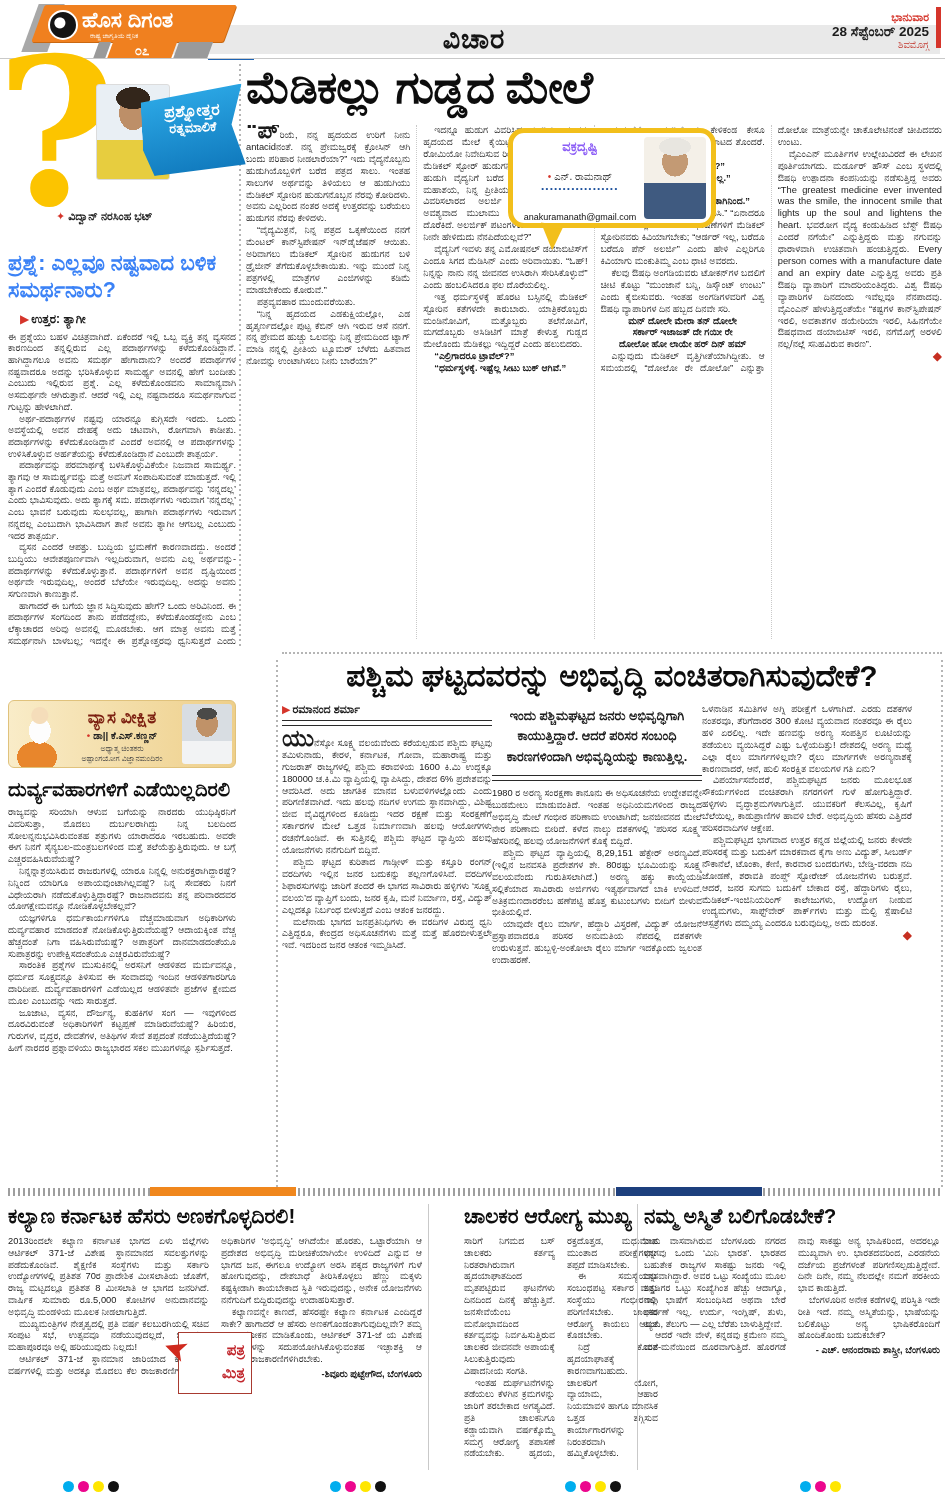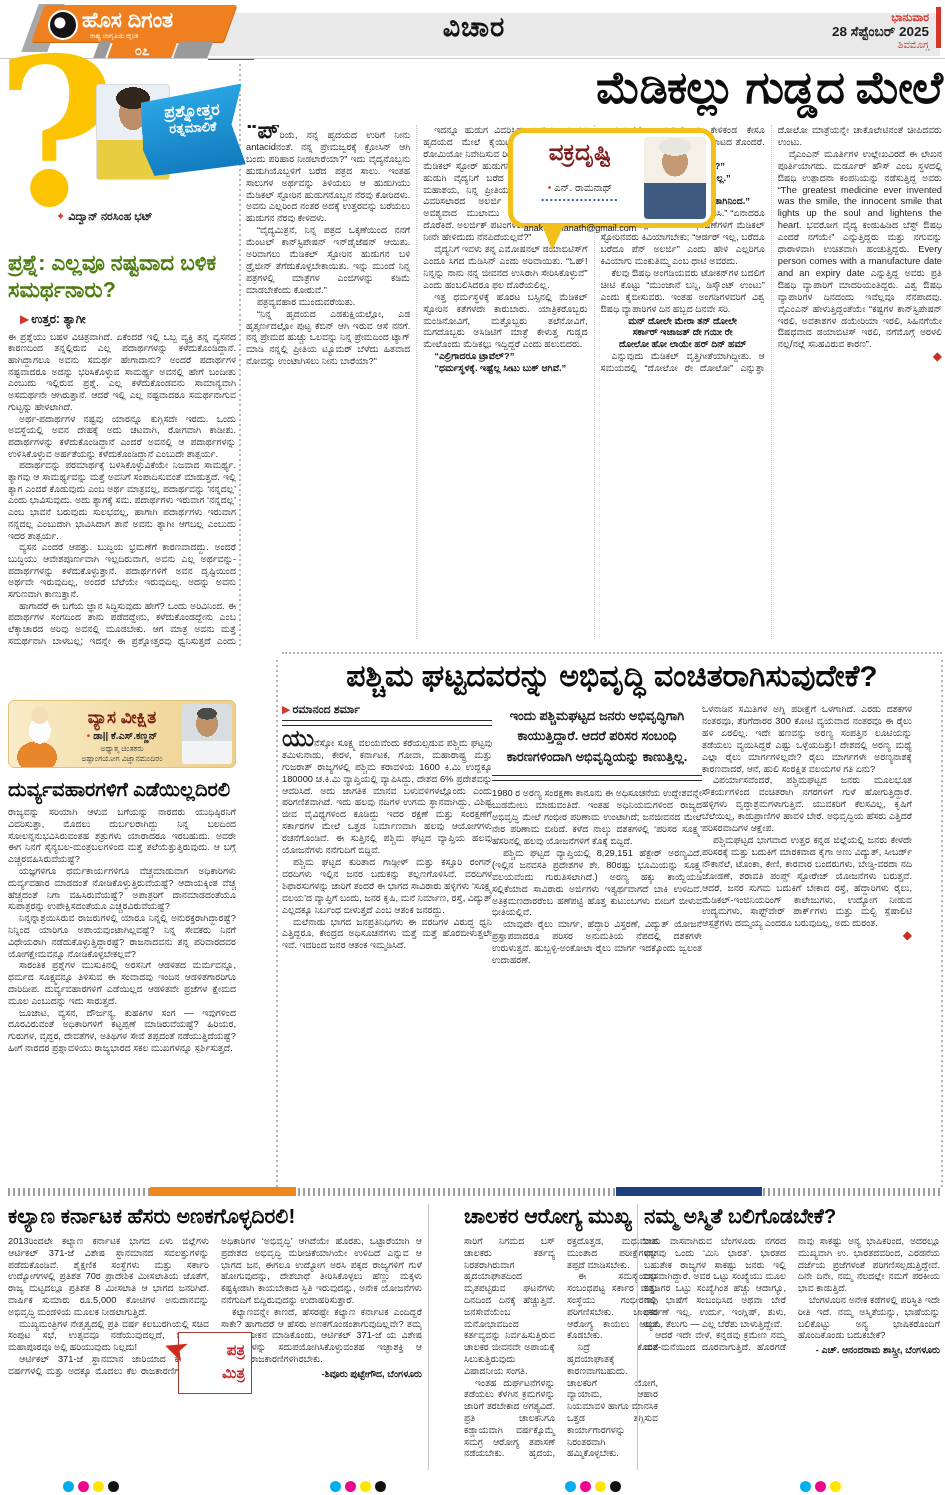--- a/index.html
+++ b/index.html
@@ -1,19 +1,19 @@
 <!DOCTYPE html>
 <html><head>
 <meta charset="utf-8">
 <style>
   html,body{margin:0;padding:0;background:#fff;}
   .page{position:relative;width:945px;height:1495px;background:#fff;overflow:hidden;
         font-family:"Liberation Sans","DejaVu Sans",sans-serif;color:#1a1a1a;}
   
-  .sec-bar{position:absolute;left:128px;top:13px;width:812px;height:43px;background:#e9e9e9;
+  .sec-bar{position:absolute;left:128px;top:25px;width:812px;height:29px;background:#e9e9e9;
            clip-path:polygon(16px 0,100% 0,100% 100%,0 100%);}
   .sec-title{position:absolute;left:0;right:120px;top:0;line-height:29px;text-align:center;
              font-size:27px;font-weight:800;color:#141414;letter-spacing:1px;}
   .gray-stripe{position:absolute;left:30px;top:4px;width:26px;height:48px;background:#a8a8a8;transform:skewX(-20deg);}
   .mast{position:absolute;left:38px;top:5px;width:192px;height:37px;background:#f0801f;transform:skewX(-20deg);
         border-radius:2px;box-shadow:1px 1px 0 #c96812;}
   .unskew{position:absolute;inset:0;transform:skewX(20deg);}
   .logo{position:absolute;left:10px;top:5px;width:26px;height:26px;border-radius:50%;
         background:radial-gradient(circle at 38% 42%, #fff 0 5px, #141414 6px);border:2px solid #fff;}
   .mast-name{position:absolute;left:44px;top:3px;font-size:21px;font-weight:800;color:#fff;white-space:nowrap;}
@@ -49,21 +49,21 @@
       radial-gradient(ellipse 14px 17px at 50% 30%, #bd8f68 0 99%, transparent),
       linear-gradient(180deg,#e9eff4 0 58%, #e7cd3f 58%);}
   .qa-ribbon{position:absolute;left:134px;top:22px;width:102px;height:88px;
     background:linear-gradient(170deg,#2fadea,#0e76ba);
     clip-path:polygon(0 16%,100% 0,88% 46%,100% 92%,10% 100%,0 70%);
     transform:rotate(-3deg);color:#fff;text-align:center;}
   .qa-r1{margin-top:16px;font-size:16px;font-weight:800;}
   .qa-r2{font-size:13px;font-weight:700;}
   .qa-byline{position:absolute;left:48px;top:146px;font-size:11px;font-weight:700;color:#222;}
   .star{color:#d5352b;margin-right:3px;}
-  .qa-question{font-size:21.5px;font-weight:800;line-height:1.27;color:#4d7c0f;margin:2px 0 7px;}
+  .qa-question{font-size:21.5px;font-weight:800;line-height:1.27;color:#3b82f6;margin:2px 0 7px;}
   .qa-answer{font-size:12px;font-weight:700;margin:0 0 6px;padding-left:12px;}
   .arrow{color:#d5352b;margin-right:2px;}
   .qa-body{height:318px;overflow:hidden;font-size:9.3px;line-height:11.7px;text-align:justify;}
   
   .vy{position:absolute;left:8px;top:700px;width:228px;}
   .vy-box{position:relative;height:66px;border-radius:6px;border:1px solid #e0c27c;overflow:hidden;
           background:linear-gradient(90deg,#f9ecc8,#eecf8a);}
   .vy-sage{position:absolute;left:0;top:0;width:56px;height:66px;
     background:
       radial-gradient(circle at 55% 22%, #f5ddba 0 8px, transparent 9px),
@@ -74,29 +74,29 @@
   .vy-roles{position:absolute;left:56px;top:43px;width:114px;text-align:center;font-size:7.6px;color:#444;line-height:9.5px;}
   .vy-photo{position:absolute;right:3px;top:3px;width:50px;height:60px;border-radius:3px;
     background:
       radial-gradient(ellipse 10px 6px at 50% 16%, #4a4a48 0 99%, transparent),
       radial-gradient(ellipse 11px 13px at 50% 33%, #c09268 0 99%, transparent),
       linear-gradient(180deg,#d8dde2 0 62%, #f2f3f4 62%);}
   .vy-headline{font-size:19.5px;font-weight:800;margin:10px 0 6px;color:#0f0f0f;}
   .vy-body{height:372px;overflow:hidden;font-size:9.3px;line-height:11.8px;text-align:justify;}
   
   .main{position:absolute;left:246px;top:62px;width:696px;}
-  .main h1{font-size:45px;font-weight:800;text-align:right;margin:0 0 10px;letter-spacing:-1px;color:#0d0d0d;}
+  .main h1{font-size:45px;font-weight:800;text-align:left;margin:0 0 10px;letter-spacing:-1px;color:#0d0d0d;}
   .main-body{position:relative;height:514px;overflow:hidden;column-count:4;column-gap:13px;
              column-rule:1px dotted #c9c9c9;font-size:9.3px;line-height:11.9px;text-align:justify;}
   .vakra{position:absolute;left:262px;top:66px;width:208px;height:100px;background:#fff;border:5px solid #f2bf1b;
          border-radius:16px;z-index:5;box-sizing:border-box;padding:5px 4px 4px 8px;}
   .vakra::after{content:"";position:absolute;left:26px;bottom:-27px;border-left:15px solid transparent;
                 border-right:8px solid transparent;border-top:26px solid #f2bf1b;transform:rotate(8deg);}
   .vk-info{position:absolute;left:8px;top:6px;width:118px;text-align:center;}
-  .vk-title{font-size:23px;font-weight:800;color:#7f1d1d;}
+  .vk-title{font-size:13px;font-weight:800;color:#8b5cf6;}
   .vk-author{font-size:10px;font-weight:400;color:#222;margin-top:16px;}
   .vk-dots{font-size:8px;color:#1a4f9c;letter-spacing:1.5px;line-height:8px;margin-top:2px;}
   .vk-email{font-size:9px;color:#111;margin-top:19px;}
   .vk-photo{position:absolute;right:5px;top:4px;width:62px;height:82px;border-radius:4px;
     background:
       radial-gradient(ellipse 16px 9px at 50% 12%, #e8e6e0 0 99%, transparent),
       radial-gradient(ellipse 13px 15px at 50% 30%, #c39a74 0 99%, transparent),
       linear-gradient(180deg,#f4f0e8 0 56%, #3f5a80 56%);}
   
   .mid{position:absolute;left:282px;top:652px;width:660px;}
@@ -234,22 +234,22 @@
       </div>
       <div class="vy-roles">
         <div>ಅಧ್ಯಾತ್ಮ ಚಿಂತಕರು</div>
         <div>ಅಷ್ಟಾಂಗಯೋಗ ವಿಜ್ಞಾನಮಂದಿರಂ</div>
       </div>
       <div class="vy-photo"></div>
     </div>
     <div class="vy-headline">ದುರ್ವ್ಯವಹಾರಗಳಿಗೆ ಎಡೆಯಿಲ್ಲದಿರಲಿ</div>
     <div class="vy-body">
         <p class="noind">ರಾಜ್ಯವನ್ನು ಸರಿಯಾಗಿ ಆಳುವ ಬಗೆಯನ್ನು ನಾರದರು ಯುಧಿಷ್ಠಿರನಿಗೆ ವಿವರಿಸುತ್ತಾ, ಮೊದಲು ದುರ್ಬಲರಾಗಿದ್ದು ನಿನ್ನ ಬಲದಿಂದ ಸೋಲನ್ನನುಭವಿಸಿರುವಂತಹ ಶತ್ರುಗಳು ಯಾರಾದರೂ ಇರಬಹುದು. ಅವರೇ ಈಗ ನಿನಗೆ ಸೈನ್ಯಬಲ-ಮಂತ್ರಬಲಗಳಿಂದ ಮತ್ತೆ ತಲೆಯೆತ್ತುತ್ತಿರುವುದು. ಆ ಬಗ್ಗೆ ಎಚ್ಚರವಹಿಸಿರುವೆಯಷ್ಟೆ?</p>
+        <p>ನಿನ್ನನ್ನಾಶ್ರಯಿಸಿರುವ ರಾಜರುಗಳಲ್ಲಿ ಯಾರೂ ನಿನ್ನಲ್ಲಿ ಅನುರಕ್ತರಾಗಿದ್ದಾರಷ್ಟೆ? ನಿನ್ನಿಂದ ಯಾರಿಗೂ ಅಪಾಯವುಂಟಾಗಿಲ್ಲವಷ್ಟೆ? ನಿನ್ನ ಸೇವಕರು ನಿನಗೆ ವಿಧೇಯರಾಗಿ ನಡೆದುಕೊಳ್ಳುತ್ತಿದ್ದಾರಷ್ಟೆ? ರಾಜನಾದವನು ತನ್ನ ಪರಿವಾರದವರ ಯೋಗಕ್ಷೇಮವನ್ನೂ ನೋಡಿಕೊಳ್ಳಬೇಕಲ್ಲವೆ?</p>
         <p>ಯಜ್ಞಗಳಿಗೂ ಧರ್ಮಕಾರ್ಯಗಳಿಗೂ ವೆಚ್ಚಮಾಡುವಾಗ ಅಧಿಕಾರಿಗಳು ದುರ್ವ್ಯವಹಾರ ಮಾಡದಂತೆ ನೋಡಿಕೊಳ್ಳುತ್ತಿರುವೆಯಷ್ಟೆ? ಆದಾಯಕ್ಕಿಂತ ವೆಚ್ಚ ಹೆಚ್ಚದಂತೆ ನಿಗಾ ವಹಿಸಿರುವೆಯಷ್ಟೆ? ಅಪಾತ್ರರಿಗೆ ದಾನಮಾಡದಂತೆಯೂ ಸುಪಾತ್ರರನ್ನು ಉಪೇಕ್ಷಿಸದಂತೆಯೂ ಎಚ್ಚರವಿರುವೆಯಷ್ಟೆ?</p>
-        <p>ನಿನ್ನನ್ನಾಶ್ರಯಿಸಿರುವ ರಾಜರುಗಳಲ್ಲಿ ಯಾರೂ ನಿನ್ನಲ್ಲಿ ಅನುರಕ್ತರಾಗಿದ್ದಾರಷ್ಟೆ? ನಿನ್ನಿಂದ ಯಾರಿಗೂ ಅಪಾಯವುಂಟಾಗಿಲ್ಲವಷ್ಟೆ? ನಿನ್ನ ಸೇವಕರು ನಿನಗೆ ವಿಧೇಯರಾಗಿ ನಡೆದುಕೊಳ್ಳುತ್ತಿದ್ದಾರಷ್ಟೆ? ರಾಜನಾದವನು ತನ್ನ ಪರಿವಾರದವರ ಯೋಗಕ್ಷೇಮವನ್ನೂ ನೋಡಿಕೊಳ್ಳಬೇಕಲ್ಲವೆ?</p>
         <p>ಸಾರಂತಿಕ ಪ್ರಶ್ನೆಗಳ ಮುಸುಕಿನಲ್ಲಿ ಅರಸನಿಗೆ ಆಡಳಿತದ ಮರ್ಮವನ್ನೂ, ಧರ್ಮದ ಸೂಕ್ಷ್ಮವನ್ನೂ ತಿಳಿಸುವ ಈ ಸಂವಾದವು ಇಂದಿನ ಆಡಳಿತಗಾರರಿಗೂ ದಾರಿದೀಪ. ದುರ್ವ್ಯವಹಾರಗಳಿಗೆ ಎಡೆಯಿಲ್ಲದ ಆಡಳಿತವೇ ಪ್ರಜೆಗಳ ಕ್ಷೇಮದ ಮೂಲ ಎಂಬುದನ್ನು ಇದು ಸಾರುತ್ತದೆ.</p>
         <p>ಜೂಜಾಟ, ವ್ಯಸನ, ದೌರ್ಜನ್ಯ, ಕುಹಕಿಗಳ ಸಂಗ — ಇವುಗಳಿಂದ ದೂರವಿರುವಂತೆ ಅಧಿಕಾರಿಗಳಿಗೆ ಕಟ್ಟಪ್ಪಣೆ ಮಾಡಿರುವೆಯಷ್ಟೆ? ಹಿರಿಯರ, ಗುರುಗಳ, ವೃದ್ಧರ, ದೇವತೆಗಳ, ಅತಿಥಿಗಳ ಸೇವೆ ತಪ್ಪದಂತೆ ನಡೆಯುತ್ತಿದೆಯಷ್ಟೆ? ಹೀಗೆ ನಾರದರ ಪ್ರಶ್ನಾವಳಿಯು ರಾಜ್ಯಭಾರದ ಸಕಲ ಮುಖಗಳನ್ನೂ ಸ್ಪರ್ಶಿಸುತ್ತದೆ.</p>
       </div>
   </div>
 
   <div class="mid">
     <div class="mid-toprule"></div>
     <h2>ಪಶ್ಚಿಮ ಘಟ್ಟದವರನ್ನು ಅಭಿವೃದ್ಧಿ ವಂಚಿತರಾಗಿಸುವುದೇಕೆ?</h2>
     <div class="mid-cols">
       <div class="mcol">

